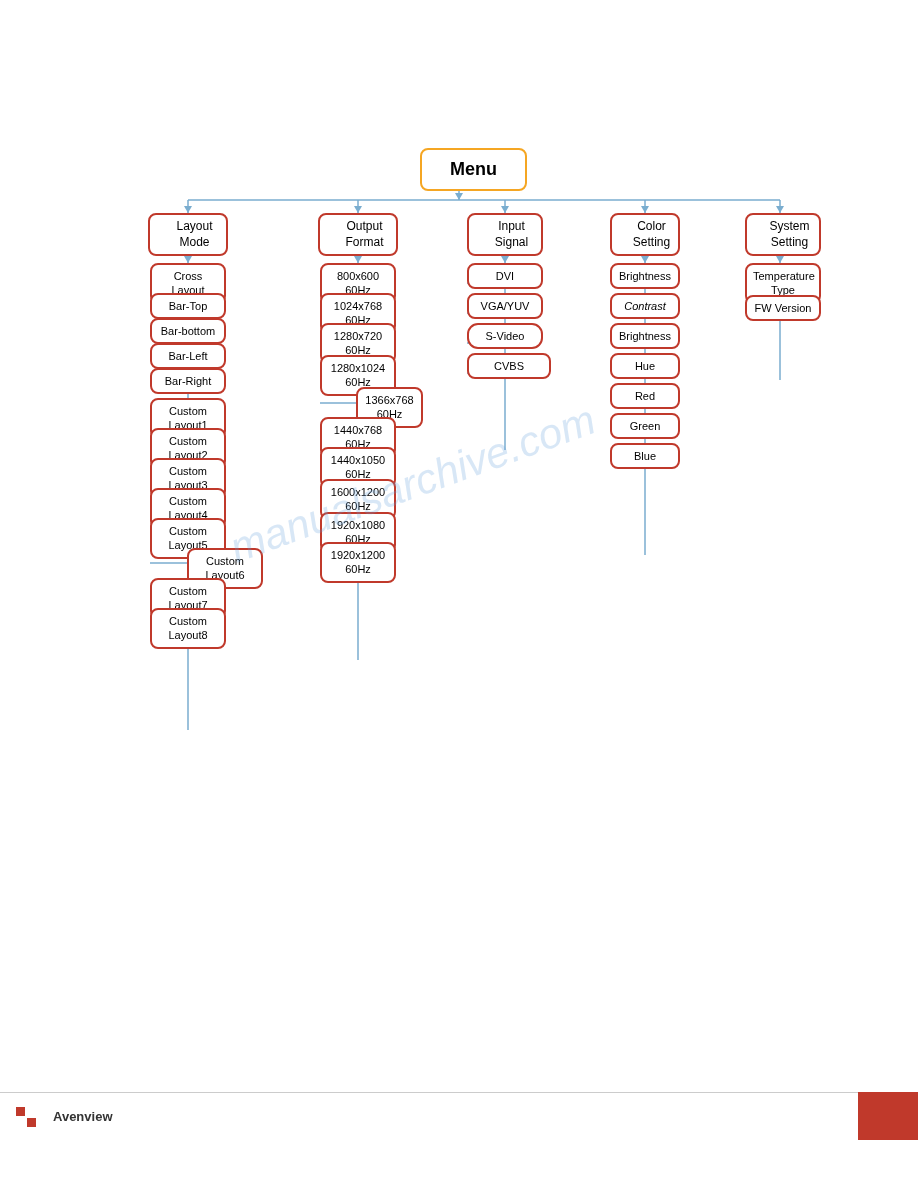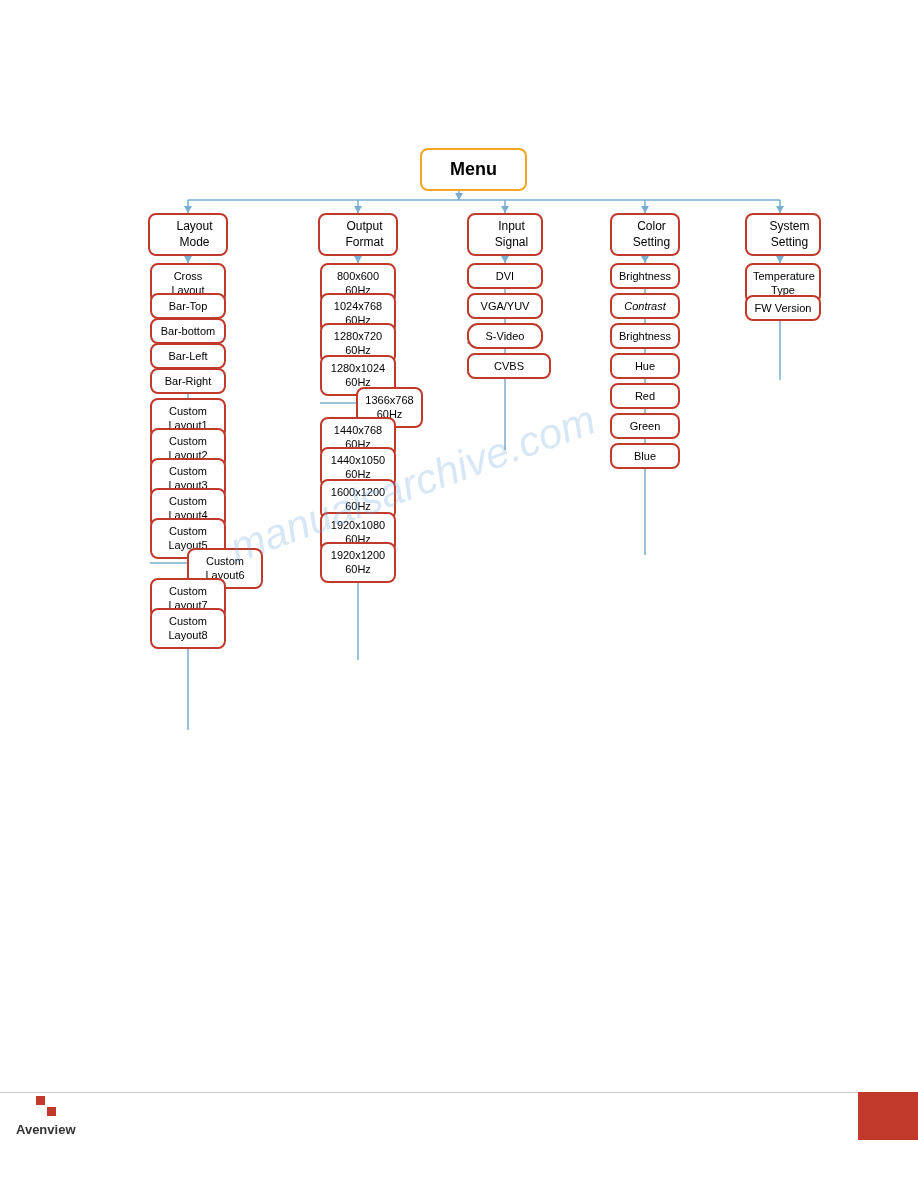--- a/index.html
+++ b/index.html
@@ -70,22 +70,21 @@
       width: 918px;
       height: 48px;
       border-top: 1px solid #ccc;
       display: flex;
       align-items: center;
       padding: 0 16px;
     }
     .footer-logo {
       display: flex;
       align-items: center;
-      gap: 6px;
-      flex-direction: column;
+      gap: 17px;
     }
     .footer-logo-icon {
       display: grid;
       grid-template-columns: 1fr 1fr;
       gap: 2px;
       width: 20px;
       height: 20px;
     }
     .footer-logo-icon span:nth-child(1) { background: #c0392b; }
     .footer-logo-icon span:nth-child(2) { background: #fff; }

